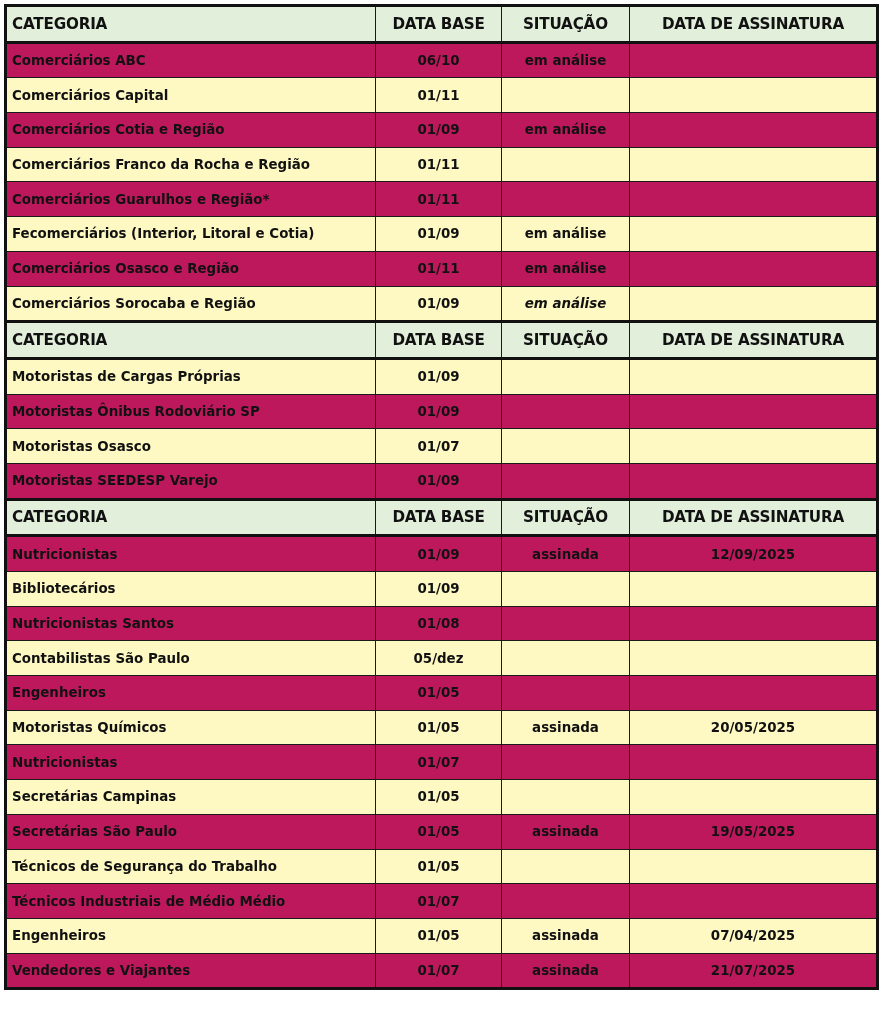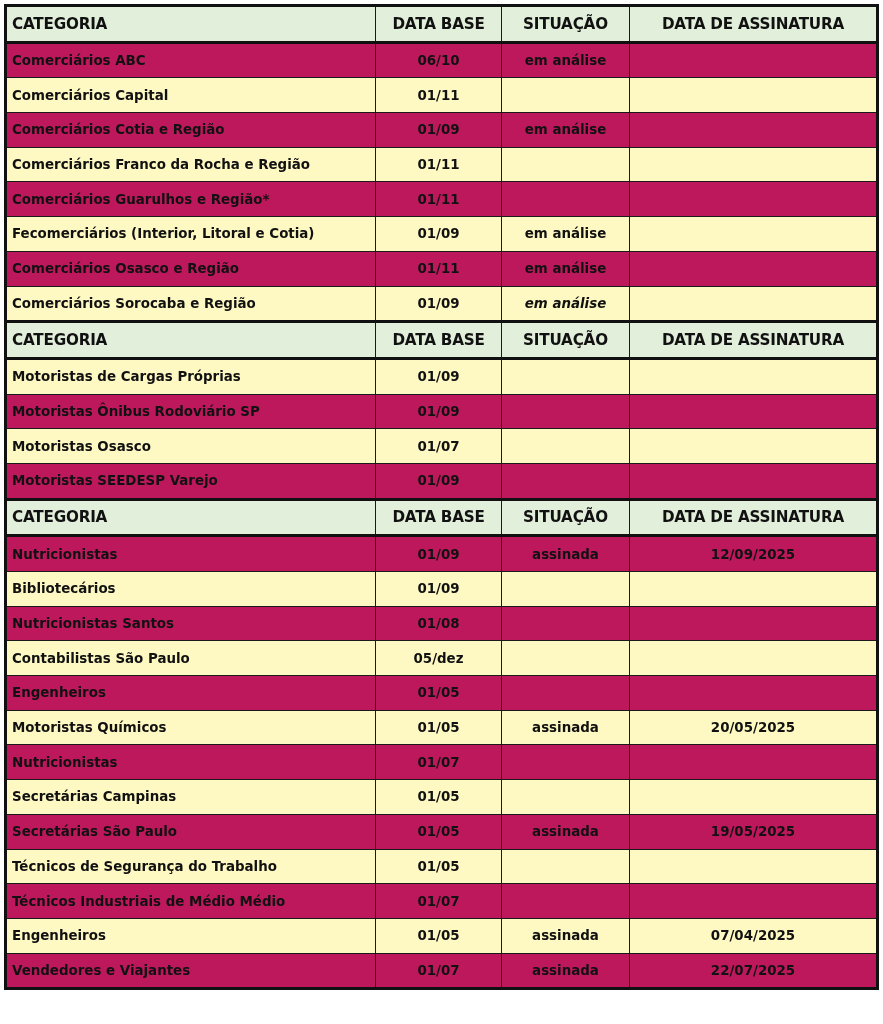--- a/index.html
+++ b/index.html
@@ -230,17 +230,17 @@
     <tr class="even">
       <td class="cat">Engenheiros</td>
       <td class="ctr">01/05</td>
       <td class="ctr">assinada</td>
       <td class="ctr">07/04/2025</td>
     </tr>
     <tr class="odd">
       <td class="cat">Vendedores e Viajantes</td>
       <td class="ctr">01/07</td>
       <td class="ctr">assinada</td>
-      <td class="ctr">22/07/2025</td>
+      <td class="ctr">21/07/2025</td>
     </tr>
   </tbody>
 </table>
 </div>
 
 </body></html>

